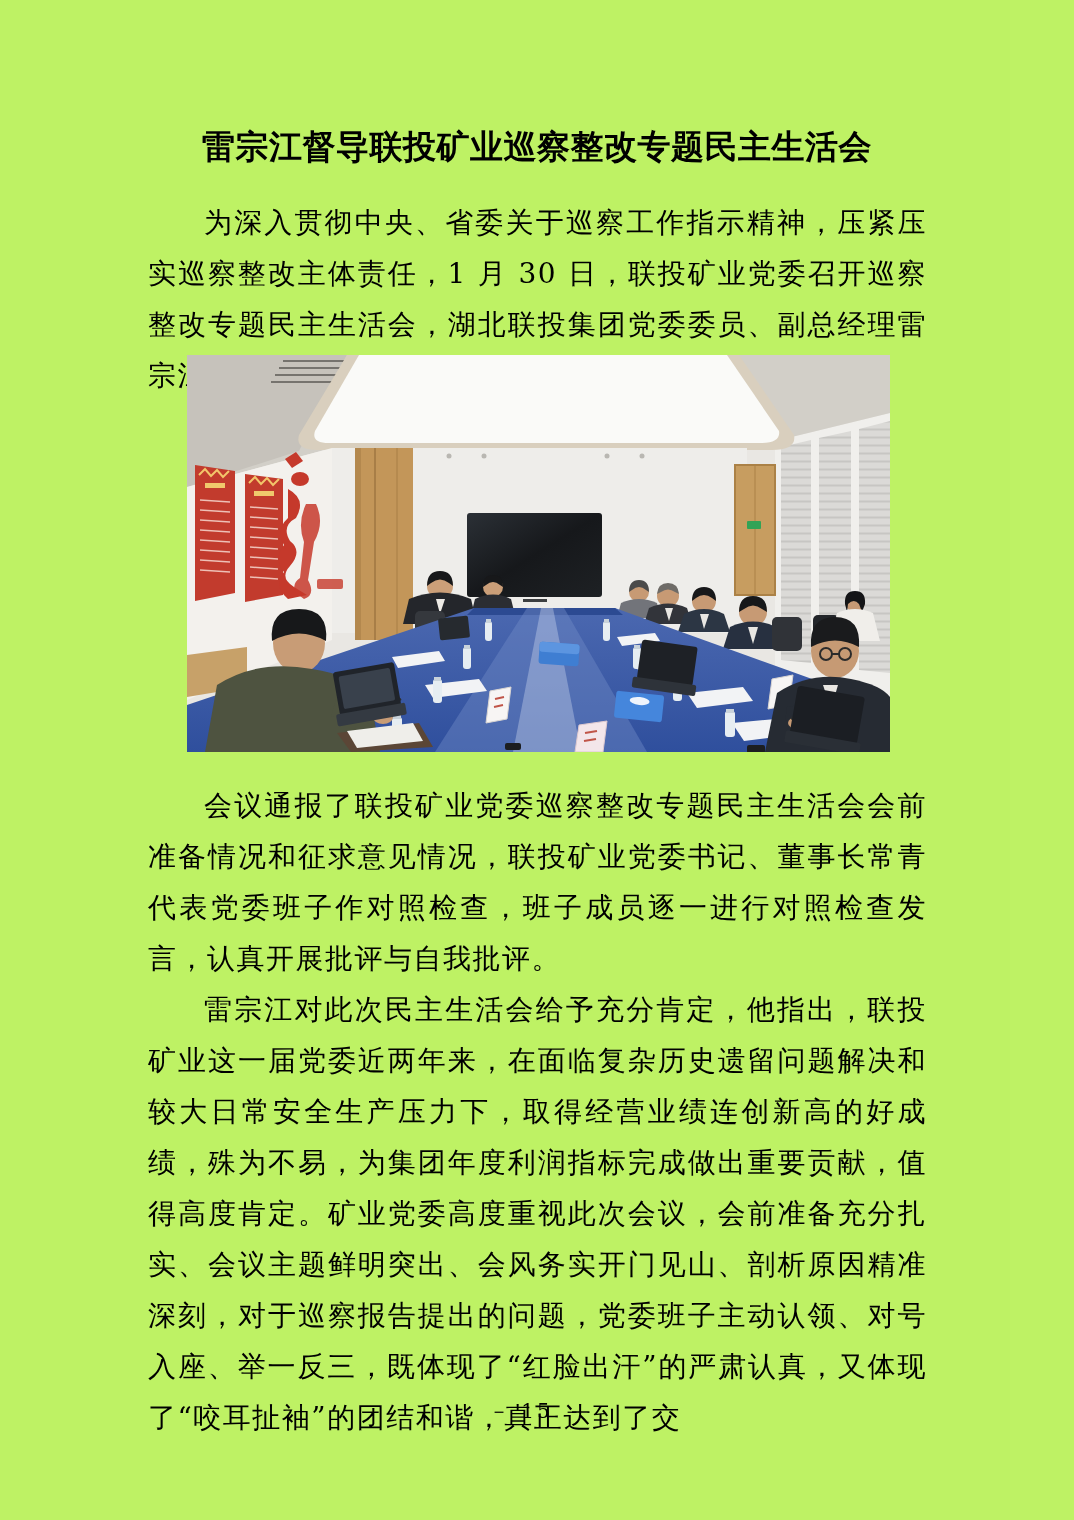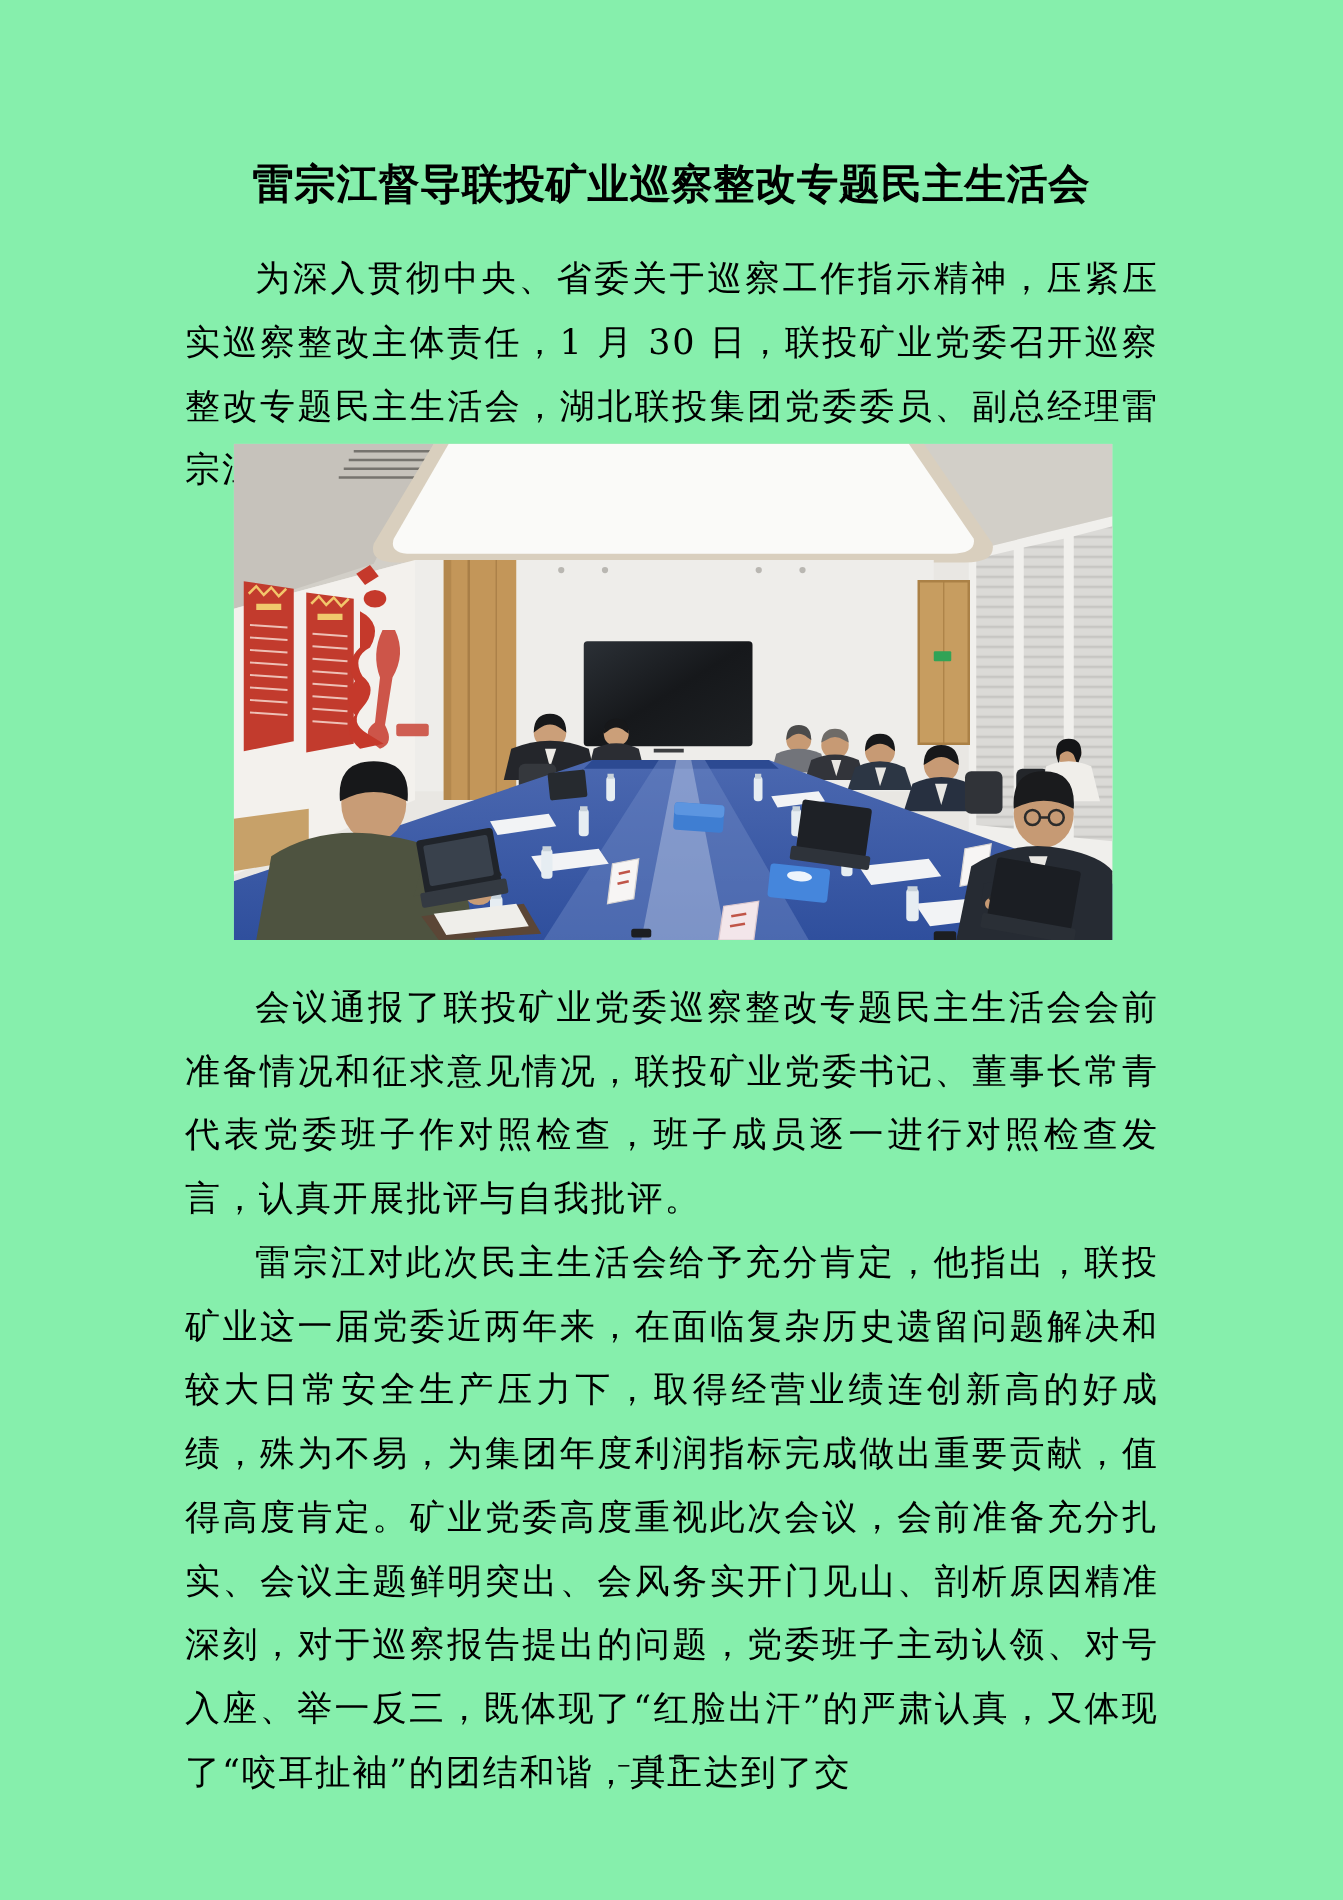--- a/index.html
+++ b/index.html
@@ -1,17 +1,17 @@
 <!DOCTYPE html>
 <html><head>
 <meta charset="utf-8">
 <style>
   html,body{margin:0;padding:0;background:#ffffff;}
   .page{
-    position:relative;width:1074px;height:1520px;background:#86efac;
+    position:relative;width:1074px;height:1520px;background:#bef264;
     margin:0 auto;overflow:hidden;color:#000;
     font-family:"DejaVu Serif","Liberation Serif",serif;
   }
   .doc-title{
     position:absolute;top:123px;left:60px;right:60px;margin:0;
     text-align:center;font-size:33px;font-weight:bold;line-height:1.45;
     letter-spacing:0.5px;
   }
   .para{
     font-size:28px;line-height:51px;margin:0;

